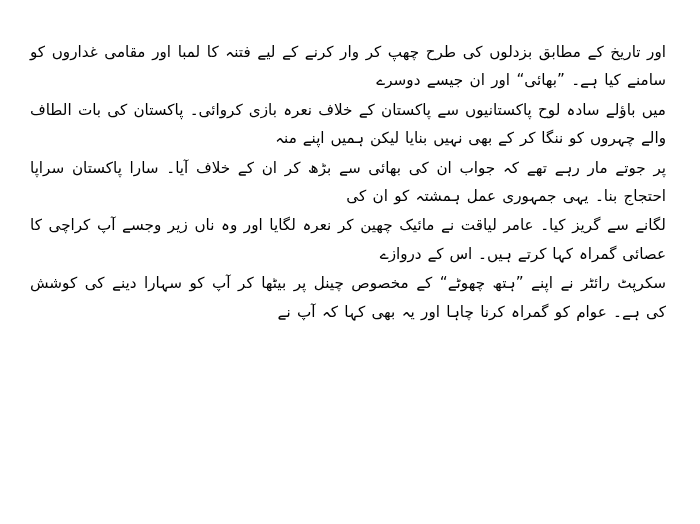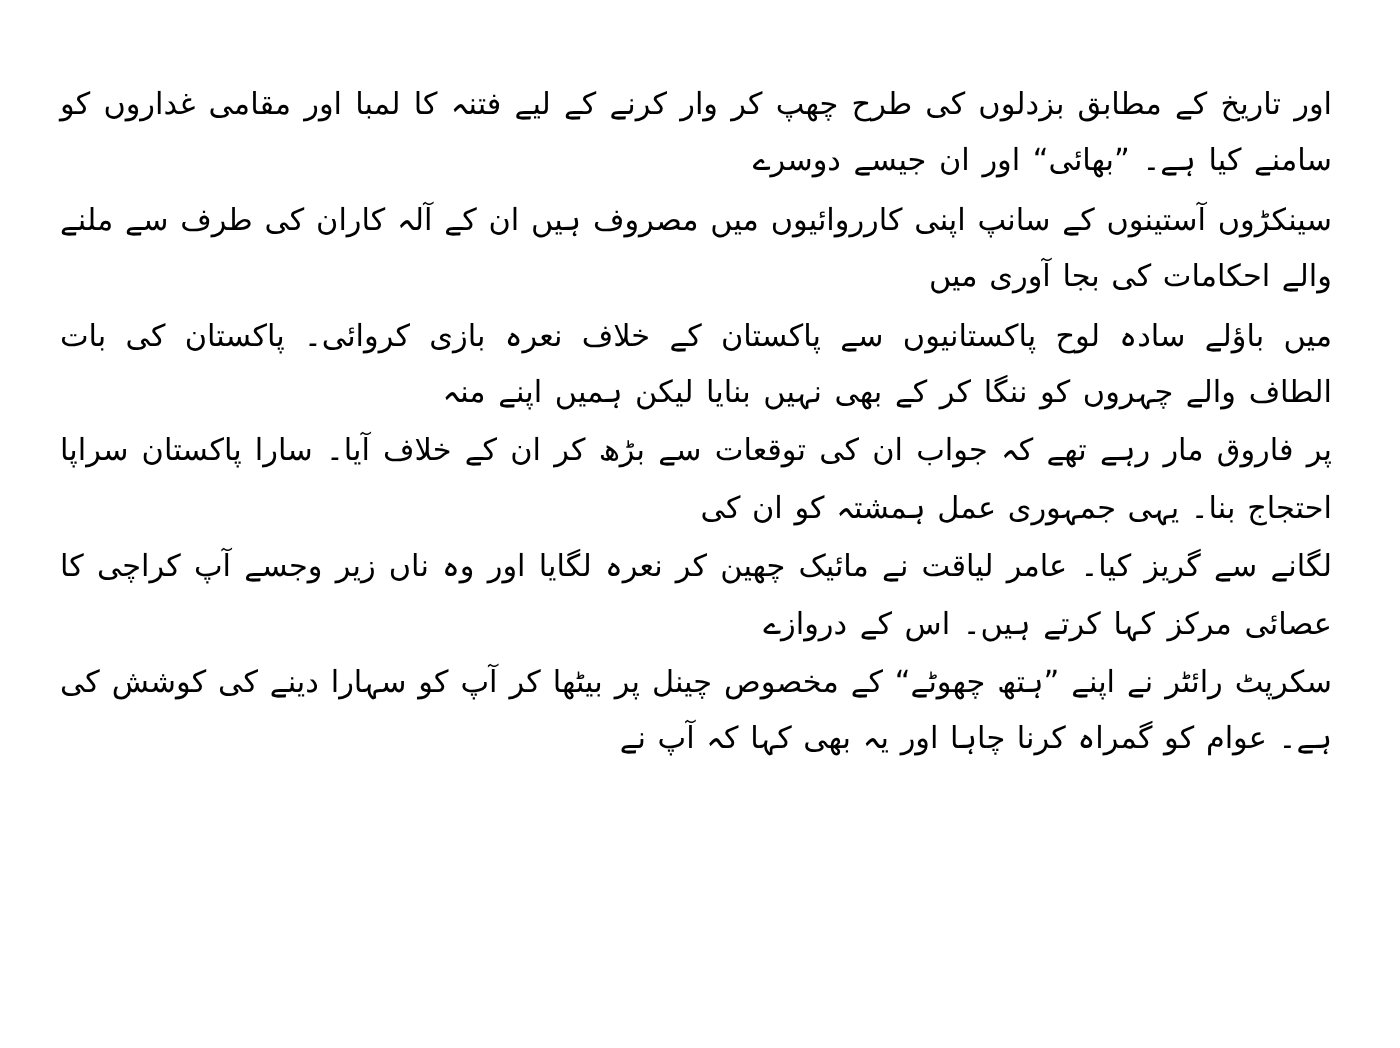--- a/index.html
+++ b/index.html
@@ -42,20 +42,19 @@
   .article p:nth-child(odd) {
     word-spacing: 1.5px;
   }
 </style>
 </head>
 <body>
 
 <div class="page">
   <div class="article">
     <p>اور تاریخ کے مطابق بزدلوں کی طرح چھپ کر وار کرنے کے لیے فتنہ کا لمبا اور مقامی غداروں کو سامنے کیا ہے۔ ”بھائی“ اور ان جیسے دوسرے</p>
-    <p>سینکڑوں آستینوں کے سانپ اپنی کارروائیوں میں مصروف ہیں ان کے آلہ کاران کی طرف سے ملنے والے احکامات کی بجا آوری میں</p>
     <p>میں باؤلے سادہ لوح پاکستانیوں سے پاکستان کے خلاف نعرہ بازی کروائی۔ پاکستان کی بات الطاف والے چہروں کو ننگا کر کے بھی نہیں بنایا لیکن ہمیں اپنے منہ</p>
-    <p>پر فاروق مار رہے تھے کہ جواب ان کی توقعات سے بڑھ کر ان کے خلاف آیا۔ سارا پاکستان سراپا احتجاج بنا۔ یہی جمہوری عمل ہمشتہ کو ان کی</p>
-    <p>لگانے سے گریز کیا۔ عامر لیاقت نے مائیک چھین کر نعرہ لگایا اور وہ ناں زیر وجسے آپ کراچی کا عصائی مرکز کہا کرتے ہیں۔ اس کے دروازے</p>
+    <p>پر جوتے مار رہے تھے کہ جواب ان کی بھائی سے بڑھ کر ان کے خلاف آیا۔ سارا پاکستان سراپا احتجاج بنا۔ یہی جمہوری عمل ہمشتہ کو ان کی</p>
+    <p>لگانے سے گریز کیا۔ عامر لیاقت نے مائیک چھین کر نعرہ لگایا اور وہ ناں زیر وجسے آپ کراچی کا عصائی گمراہ کہا کرتے ہیں۔ اس کے دروازے</p>
     <p>سکرپٹ رائٹر نے اپنے ”ہتھ چھوٹے“ کے مخصوص چینل پر بیٹھا کر آپ کو سہارا دینے کی کوشش کی ہے۔ عوام کو گمراہ کرنا چاہا اور یہ بھی کہا کہ آپ نے</p>
 
   </div>
 </div>
 
 </body></html>

